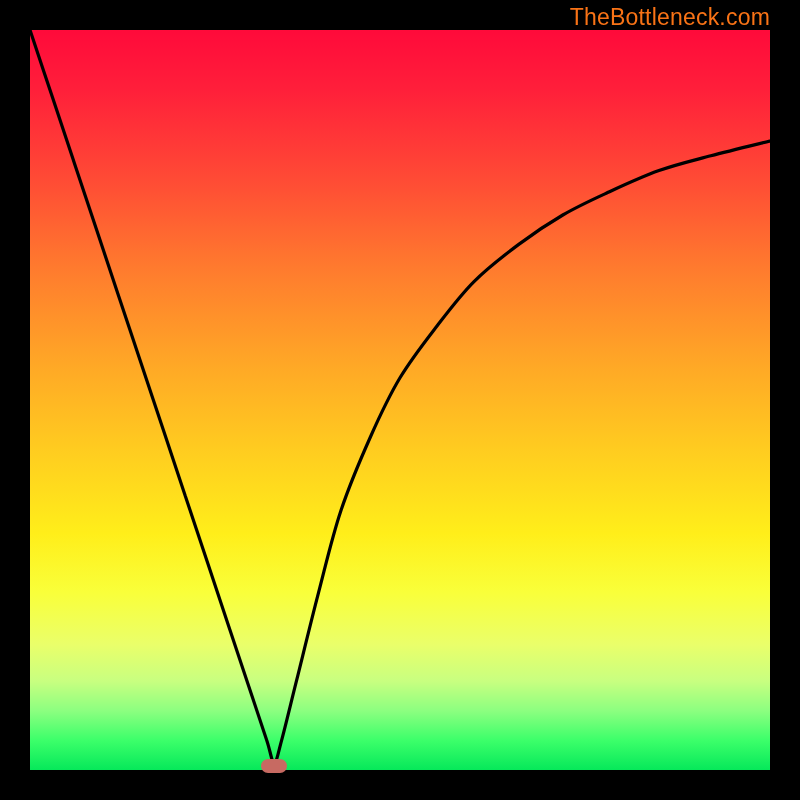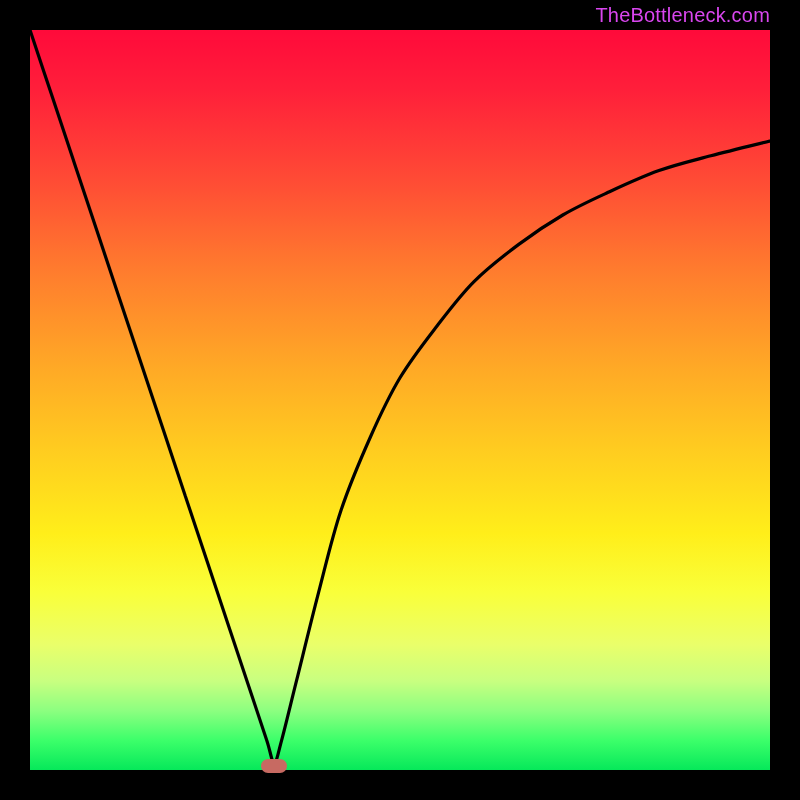--- a/index.html
+++ b/index.html
@@ -37,22 +37,22 @@
       #c8ff80 88%,
       #8cff80 92%,
       #3cff6a 96%,
       #06e85a 100%
     );
   }
   .watermark {
     position: absolute;
     top: 4px;
     right: 30px;
-    color: #d946ef;
-    font-size: 20px;
+    color: #f97316;
+    font-size: 23px;
     letter-spacing: 0.2px;
     user-select: none;
   }
   svg.curve {
     position: absolute;
     left: 0;
     top: 0;
     width: 740px;
     height: 740px;
   }

